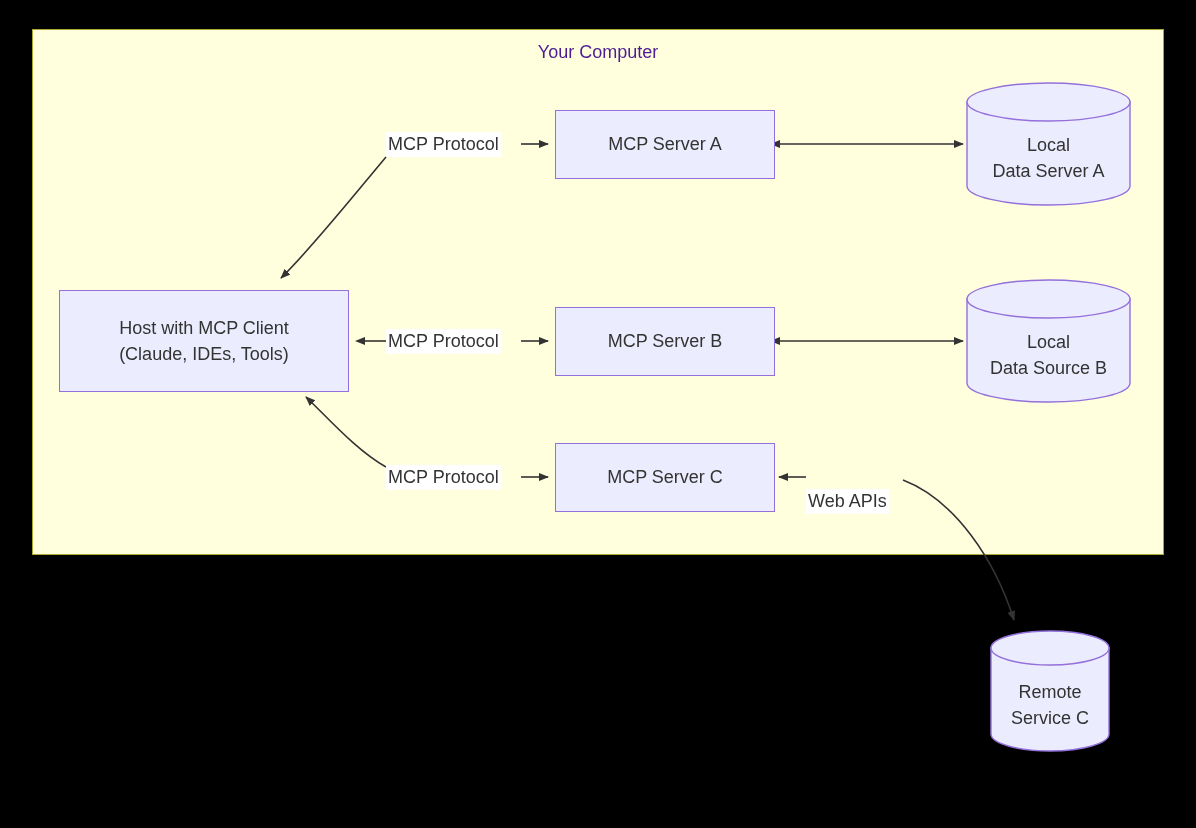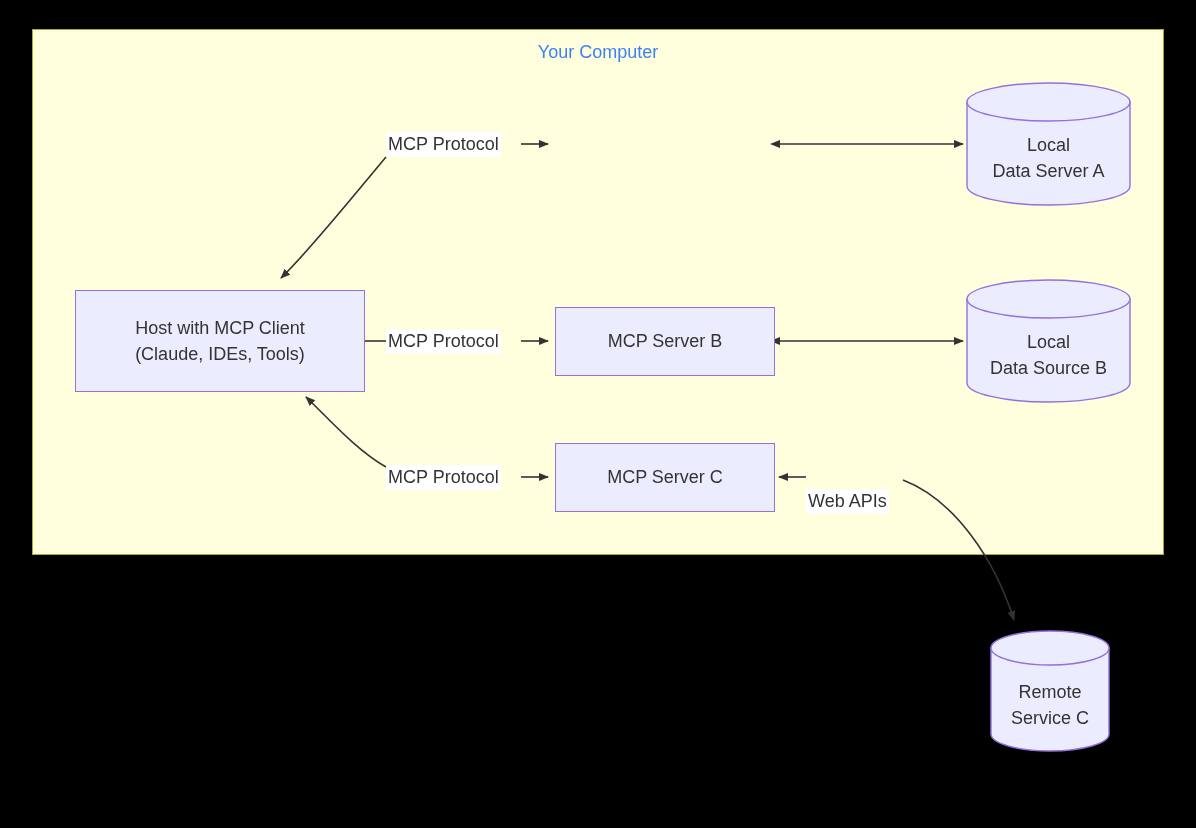--- a/index.html
+++ b/index.html
@@ -31,21 +31,21 @@
     position: absolute;
     background: #FFFFDE;
     border: 1px solid #AAAA33;
     box-sizing: border-box;
   }
   .group-title {
     position: absolute;
     width: 100%;
     text-align: center;
     font-size: 18px;
-    color: #3b82f6;
+    color: #4c1d95;
     top: 12px;
     left: 0;
     white-space: nowrap;
   }
   .node-rect {
     position: absolute;
     background: #ECECFF;
     border: 1px solid #9370DB;
     box-sizing: border-box;
     display: flex;
@@ -113,25 +113,28 @@
 
     <path d="M 779 144 L 963 144" fill="none" stroke="#333333" stroke-width="1.6" marker-start="url(#arrStart)" marker-end="url(#arrEnd)"></path>
 
     <path d="M 779 341 L 963 341" fill="none" stroke="#333333" stroke-width="1.6" marker-start="url(#arrStart)" marker-end="url(#arrEnd)"></path>
 
     <path d="M 806 477 L 779 477" fill="none" stroke="#333333" stroke-width="1.6" marker-end="url(#arrEnd)"></path>
 
     <path d="M 903 480 C 955 500 995 560 1014 620" fill="none" stroke="#333333" stroke-width="1.6" marker-end="url(#arrEnd)"></path>
   </svg>
 
-  <div class="node-rect" style="left:75px; top:290px; width:290px; height:102px;">
+  <div class="node-rect" style="left:59px; top:290px; width:290px; height:102px;">
     <span class="ln">Host with MCP Client</span>
     <span class="ln">(Claude, IDEs, Tools)</span>
   </div>
 
+  <div class="node-rect" style="left:555px; top:110px; width:220px; height:69px;">
+    <span class="ln">MCP Server A</span>
+  </div>
 
   <div class="node-rect" style="left:555px; top:307px; width:220px; height:69px;">
     <span class="ln">MCP Server B</span>
   </div>
 
   <div class="node-rect" style="left:555px; top:443px; width:220px; height:69px;">
     <span class="ln">MCP Server C</span>
   </div>
 
   <div class="cyl" style="left:966px; top:82px; width:165px; height:124px;">

